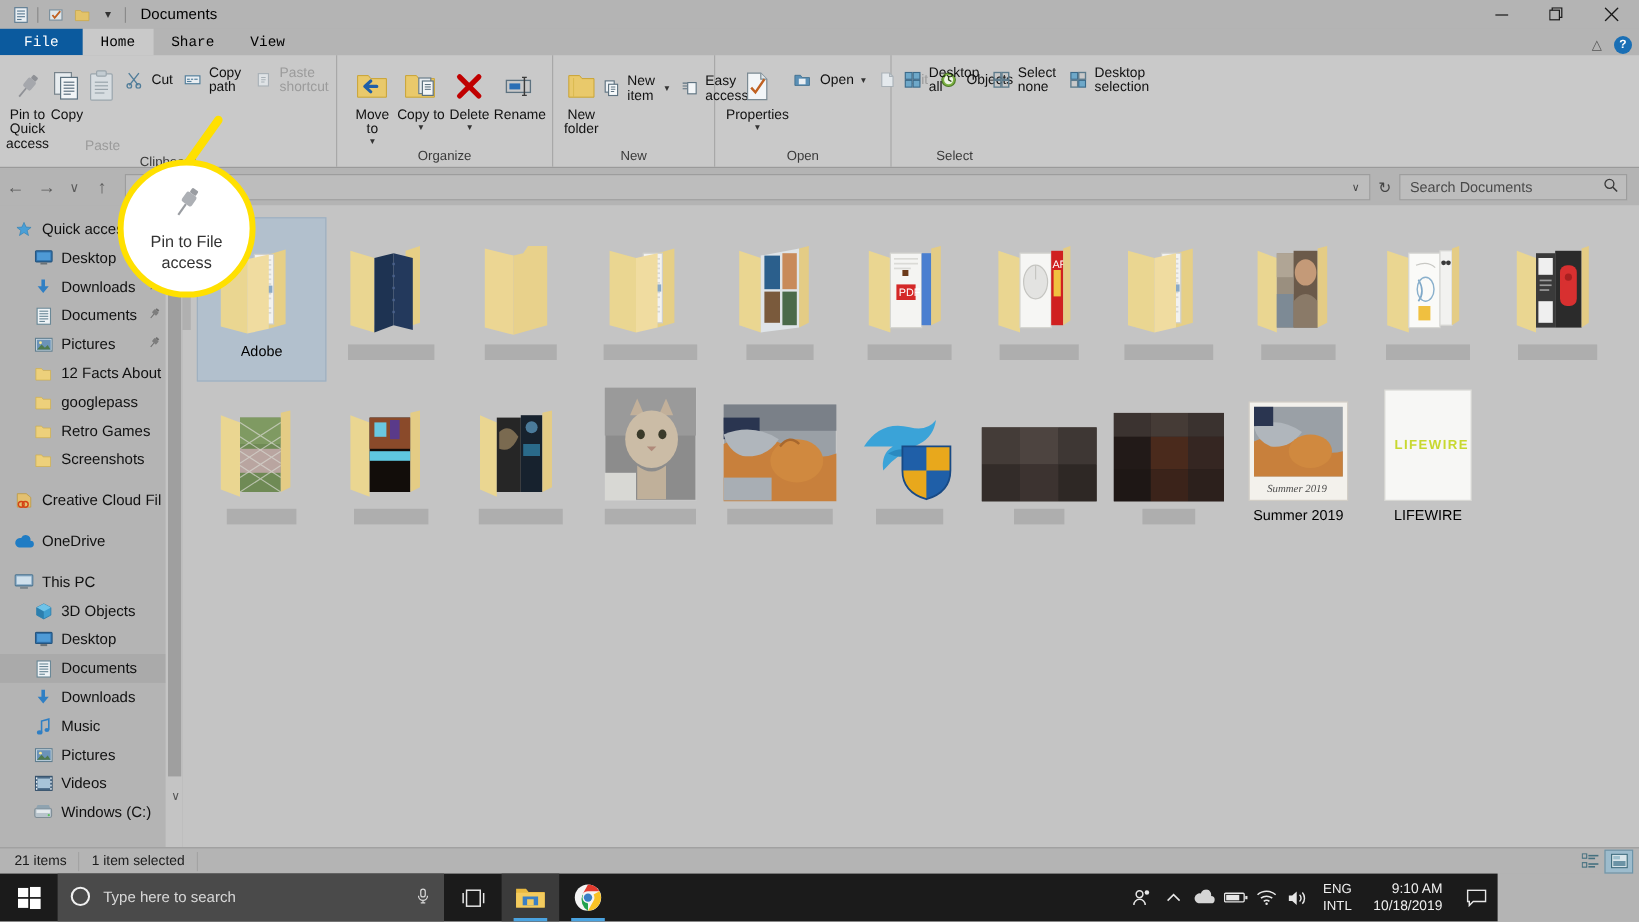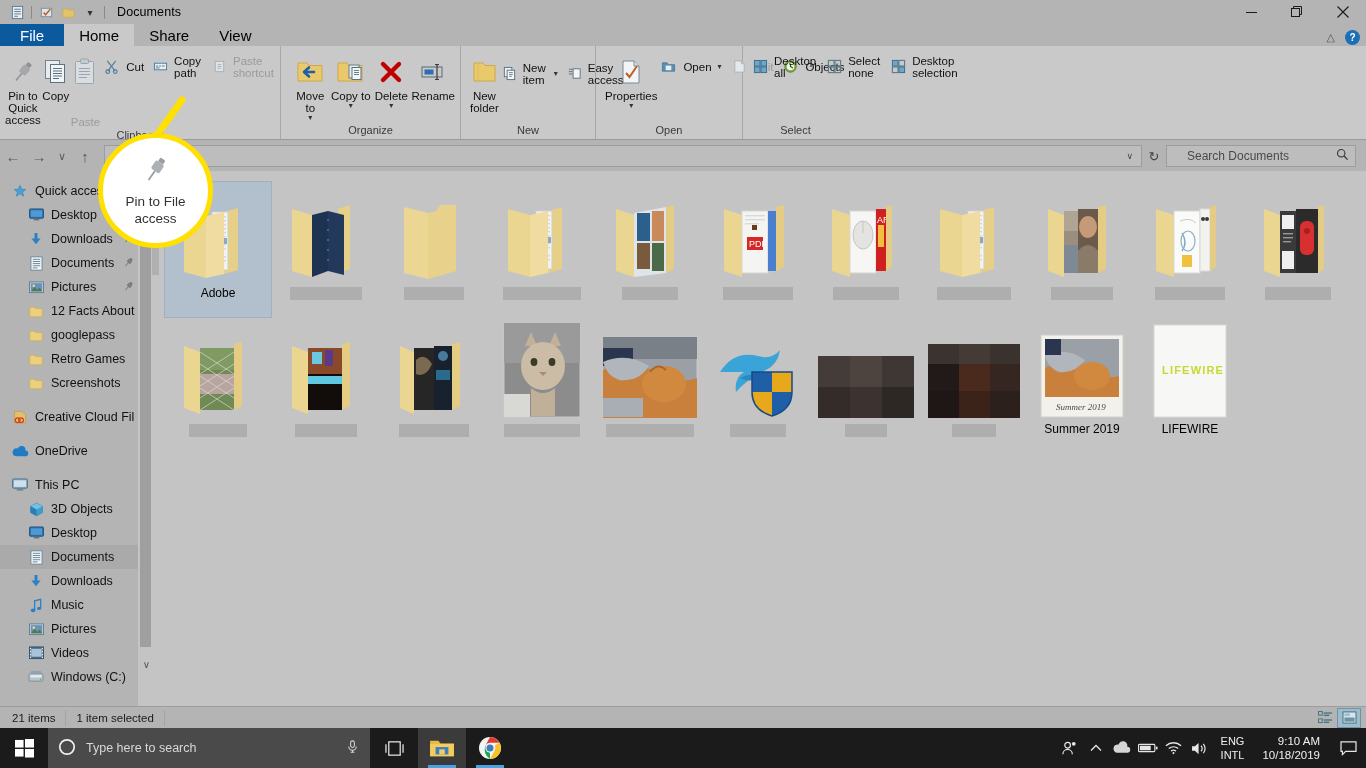--- a/index.html
+++ b/index.html
@@ -30,22 +30,22 @@
   .win-btn {
     width: 46px; height: 24px; display: flex; align-items: center; justify-content: center;
   }
 
   
   .tabstrip {
     position: absolute; top: 24px; left: 0; width: 1366px; height: 22px;
     background: #b4b4b4; display: flex; align-items: flex-end;
   }
   .tab {
-    height: 22px; padding: 0 15px; font-size: 15px; color: #000;
-    display: flex; align-items: center; justify-content: center;
+    height: 22px; padding: 0 15px; font-size: 12px; color: #000;
+    display: flex; align-items: center; justify-content: center; font-family: Liberation Mono, monospace;
   }
   .tab.file { background: #0b5a9e; color: #fff; padding: 0 20px; height: 22px; }
   .tab.active { background: #c9c9c9; }
   .tabstrip-right {
     position: absolute; right: 6px; bottom: 1px; display: flex; align-items: center; gap: 10px;
   }
 
   
   .ribbon {
     position: absolute; top: 46px; left: 0; width: 1366px; height: 94px;
@@ -92,21 +92,21 @@
   .addr-field {
     flex: 1; height: 22px; margin-left: 6px; background: #bdbdbd;
     border: 1px solid #9d9d9d; display: flex; align-items: center;
     font-size: 12px; color: #111; padding-left: 10px; position: relative;
   }
   .addr-caret { position: absolute; right: 8px; font-size: 9px; color: #444; }
   .refresh-btn { width: 24px; height: 26px; display: flex; align-items: center; justify-content: center; color: #444; font-size: 13px; }
   .search-field {
     width: 190px; height: 22px; margin-right: 10px; background: #bdbdbd;
     border: 1px solid #9d9d9d; display: flex; align-items: center; justify-content: space-between;
-    font-size: 12px; color: #4a4a4a; padding: 0 6px 0 20px;
+    font-size: 12px; color: #4a4a4a; padding: 0 6px 0 8px;
   }
 
   
   .main { position: absolute; top: 171px; left: 0; width: 1366px; height: 535px; display: flex; }
 
   .sidebar {
     width: 152px; background: #b4b4b4; position: relative;
     padding-top: 8px; overflow: hidden;
   }
   .nav-item {
@@ -145,21 +145,21 @@
     display: flex; align-items: center; font-size: 11.5px; color: #1a1a1a;
   }
   .status-seg { padding: 0 10px; border-right: 1px solid #a3a3a3; height: 16px; display: flex; align-items: center; }
   .status-seg:first-child { padding-left: 12px; }
   .view-btns { position: absolute; right: 6px; display: flex; gap: 2px; align-items: center; }
   .view-btn { width: 22px; height: 18px; display: flex; align-items: center; justify-content: center; }
   .view-btn.active { background: #9dbccd; outline: 1px solid #6c95ab; }
 
   
   .taskbar {
-    position: absolute; top: 728px; left: 0; width: 1366px; height: 40px;
+    position: absolute; top: 728px; left: 0; width: 1248px; height: 40px;
     background: #1b1b1b; display: flex; align-items: center;
   }
   .start-btn { width: 48px; height: 40px; display: flex; align-items: center; justify-content: center; }
   .tb-search {
     width: 322px; height: 40px; background: #4a4a4a; display: flex; align-items: center;
     padding: 0 10px; gap: 10px; color: #d8d8d8; font-size: 12.5px;
   }
   .tb-icon { width: 48px; height: 40px; display: flex; align-items: center; justify-content: center; position: relative; }
   .tb-icon.running::after {
     content: ''; position: absolute; bottom: 0; left: 10px; width: 28px; height: 3px; background: #4aa3e0;

